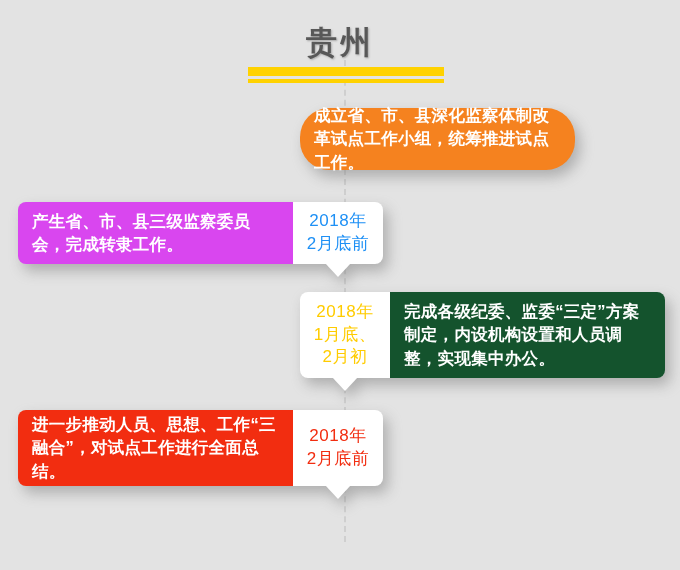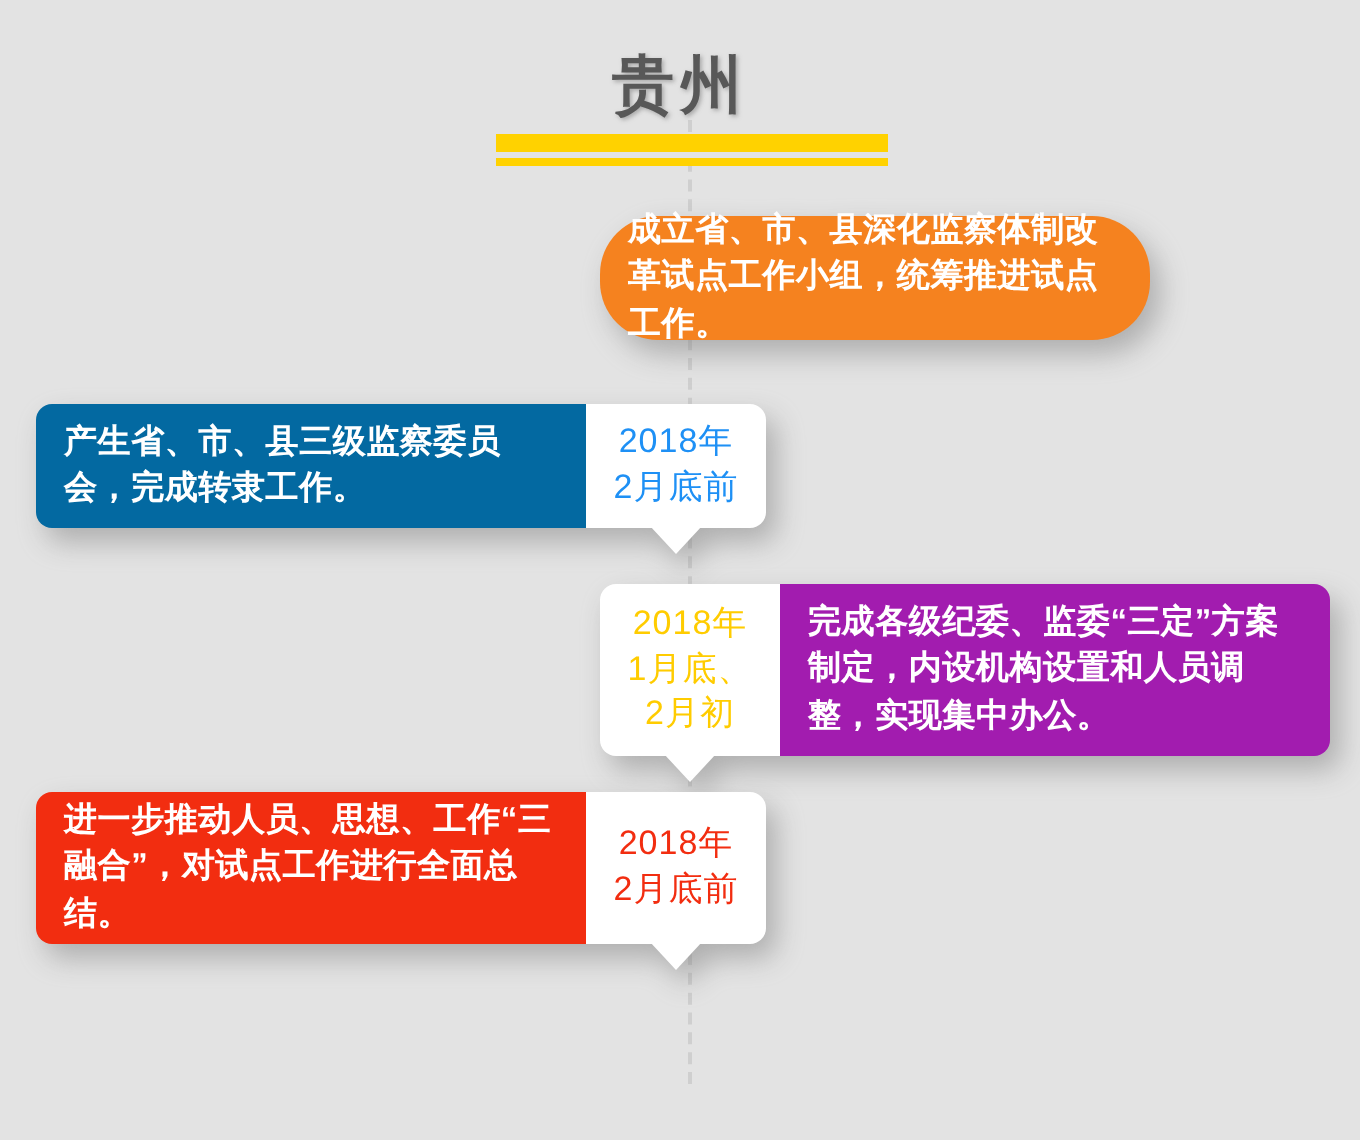--- a/index.html
+++ b/index.html
@@ -123,22 +123,22 @@
   }
 
   
   .row-right .date-box    { border-radius: 8px 0 0 8px; }
   .row-right .content-box { border-radius: 0 8px 8px 0; }
   .row-left  .content-box { border-radius: 8px 0 0 8px; }
   .row-left  .date-box    { border-radius: 0 8px 8px 0; }
 
   
   .c-orange { background: #F5821F; }
-  .c-blue   { background: #0369a1; }
-  .c-yellow { background: #a21caf; }
+  .c-blue   { background: #d946ef; }
+  .c-yellow { background: #14532d; }
   .c-red    { background: #F22D10; }
 
   .t-orange { color: #F5821F; }
   .t-blue   { color: #1E90F5; }
   .t-yellow { color: #FFCC00; }
   .t-red    { color: #F22D10; }
 </style>
 </head>
 <body>
 
@@ -175,21 +175,21 @@
       <div class="date-box" style="height:86px;">
         <span class="dline t-yellow">2018年</span>
         <span class="dline t-yellow">1月底、</span>
         <span class="dline t-yellow">2月初</span>
         <div class="notch"></div>
       </div>
       <div class="content-box c-yellow" style="height:86px;">完成各级纪委、监委“三定”方案制定，内设机构设置和人员调整，实现集中办公。</div>
     </div>
   </div>
 
-  <div class="row row-left" style="top:396px;border-radius:20px;">
+  <div class="row row-left" style="top:410px;border-radius:20px;">
     <div class="shadow-host">
       <div class="content-box c-red" style="height:76px;">进一步推动人员、思想、工作“三融合”，对试点工作进行全面总结。</div>
       <div class="date-box" style="height:76px;">
         <span class="dline t-red">2018年</span>
         <span class="dline t-red">2月底前</span>
         <div class="notch"></div>
       </div>
     </div>
   </div>
 

